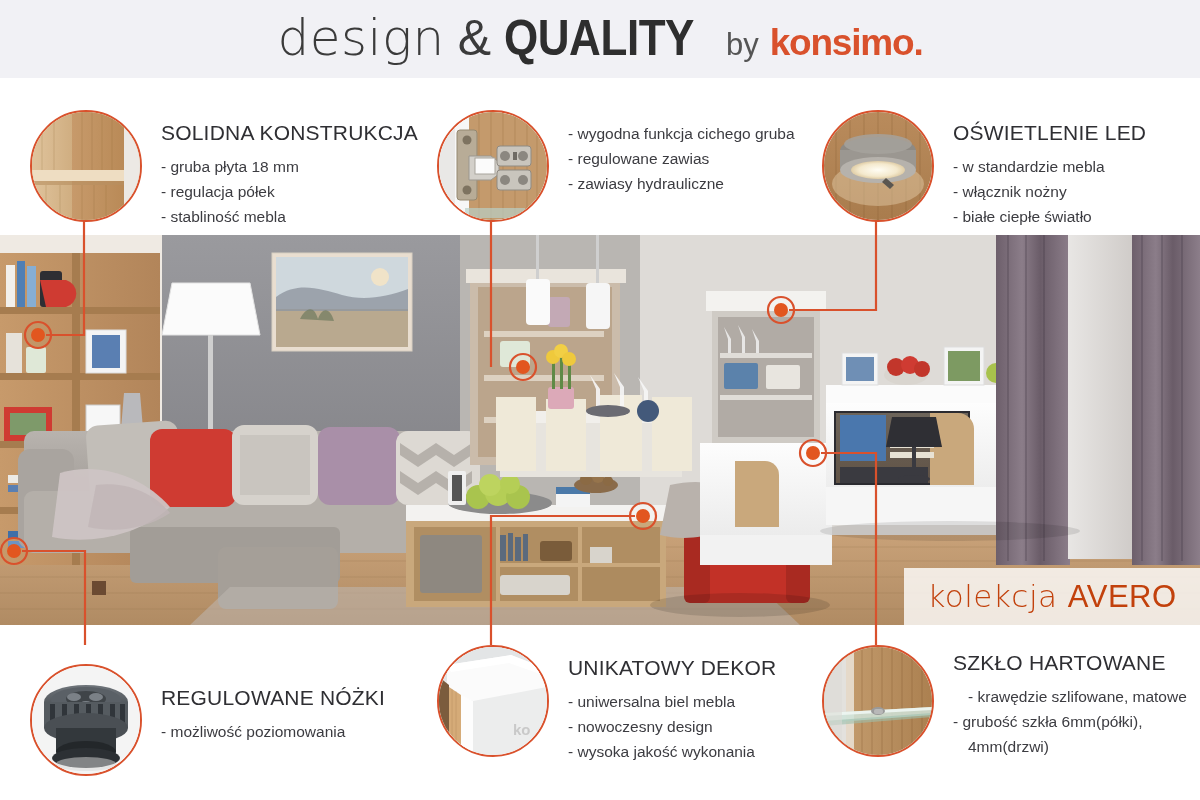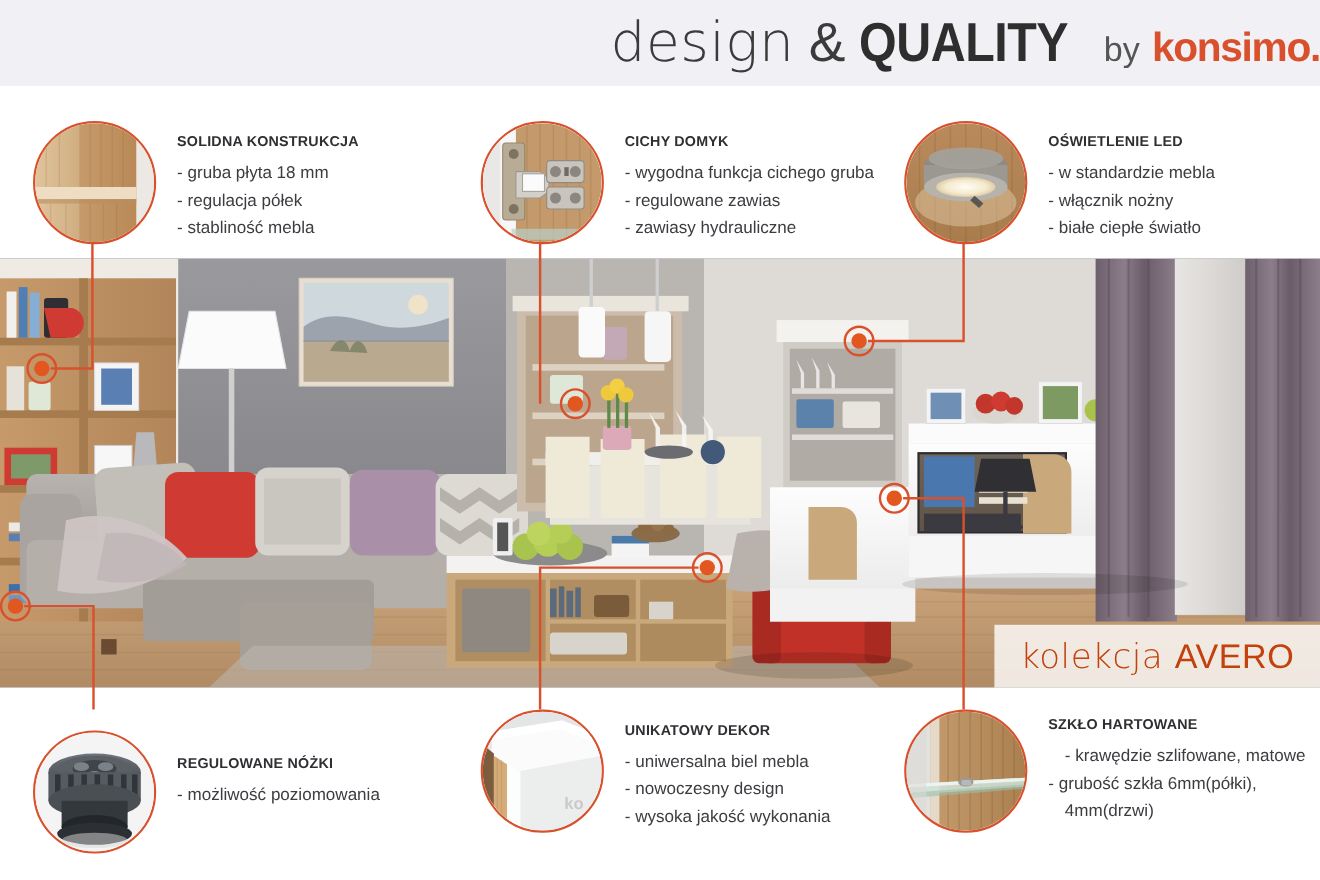--- a/index.html
+++ b/index.html
@@ -7,21 +7,21 @@
     width:1200px;height:800px;overflow:hidden;background:#ffffff;
     font-family:"Liberation Sans","DejaVu Sans",sans-serif;
     -webkit-font-smoothing:antialiased;
   }
   .page{position:relative;width:1200px;height:800px;background:#fff;}
 
   
   .header{
     position:absolute;left:0;top:0;width:1200px;height:78px;
     background:#f1f1f5;
-    display:flex;align-items:center;justify-content:flex-end;
+    display:flex;align-items:center;justify-content:center;
   }
   .hdr-inner{display:flex;align-items:baseline;gap:0;transform:translateY(-1px);}
   .hdr-design{
     font-size:50px;font-weight:300;color:#3b3b3b;letter-spacing:0.5px;
     font-family:"DejaVu Sans",sans-serif;line-height:1;
   }
   .hdr-amp{font-size:50px;font-weight:300;color:#3b3b3b;margin:0 13px;line-height:1;}
   .hdr-quality{
     font-size:50px;font-weight:700;color:#2e2e2e;letter-spacing:-0.5px;line-height:1;
     font-family:"Liberation Sans",sans-serif;transform:scaleX(.88);transform-origin:left center;
@@ -53,21 +53,21 @@
 
   
   .feature{position:absolute;display:flex;align-items:flex-start;z-index:8;}
   .f-circle{
     position:relative;flex:0 0 auto;width:108px;height:108px;border-radius:50%;
     border:2.5px solid #d9512c;overflow:hidden;background:#fff;
   }
   .f-circle svg{display:block;width:108px;height:108px;}
   .f-text{margin-left:19px;padding-top:11px;}
   .f-title{
-    font-size:13px;font-weight:700;color:#2f2f33;letter-spacing:.2px;
+    font-size:21px;font-weight:400;color:#2f2f33;letter-spacing:.2px;
     margin:0 0 9px 0;white-space:nowrap;
   }
   .f-item{
     font-size:15.5px;color:#3c3c41;font-weight:400;line-height:1.62;white-space:nowrap;
   }
   .f-item.indent{padding-left:15px;}
 
   
   #feat-solid{left:30px;top:110px;}
   #feat-hinge{left:437px;top:110px;}
@@ -480,21 +480,20 @@
         <rect x="58" y="58" width="34" height="20" rx="3" fill="#c9c5bd" stroke="#8f8b83"></rect>
         <circle cx="66" cy="44" r="5" fill="#8b8780"></circle>
           <circle cx="84" cy="44" r="5" fill="#8b8780"></circle>
         <circle cx="66" cy="68" r="5" fill="#8b8780"></circle>
           <circle cx="84" cy="68" r="5" fill="#8b8780"></circle>
         <rect x="74" y="40" width="4" height="8" fill="#6f6b64"></rect>
         <rect x="26" y="96" width="60" height="10" fill="#b9cfc6" opacity=".7"></rect>
       </svg>
     </div>
     <div class="f-text">
-      <div class="f-title">CICHY DOMYK</div>
       <div class="f-item">- wygodna funkcja cichego gruba</div>
       <div class="f-item">- regulowane zawias</div>
       <div class="f-item">- zawiasy hydrauliczne</div>
     </div>
   </div>
 
   <div class="feature" id="feat-led">
     <div class="f-circle">
       <svg viewBox="0 0 108 108">
         <defs>

